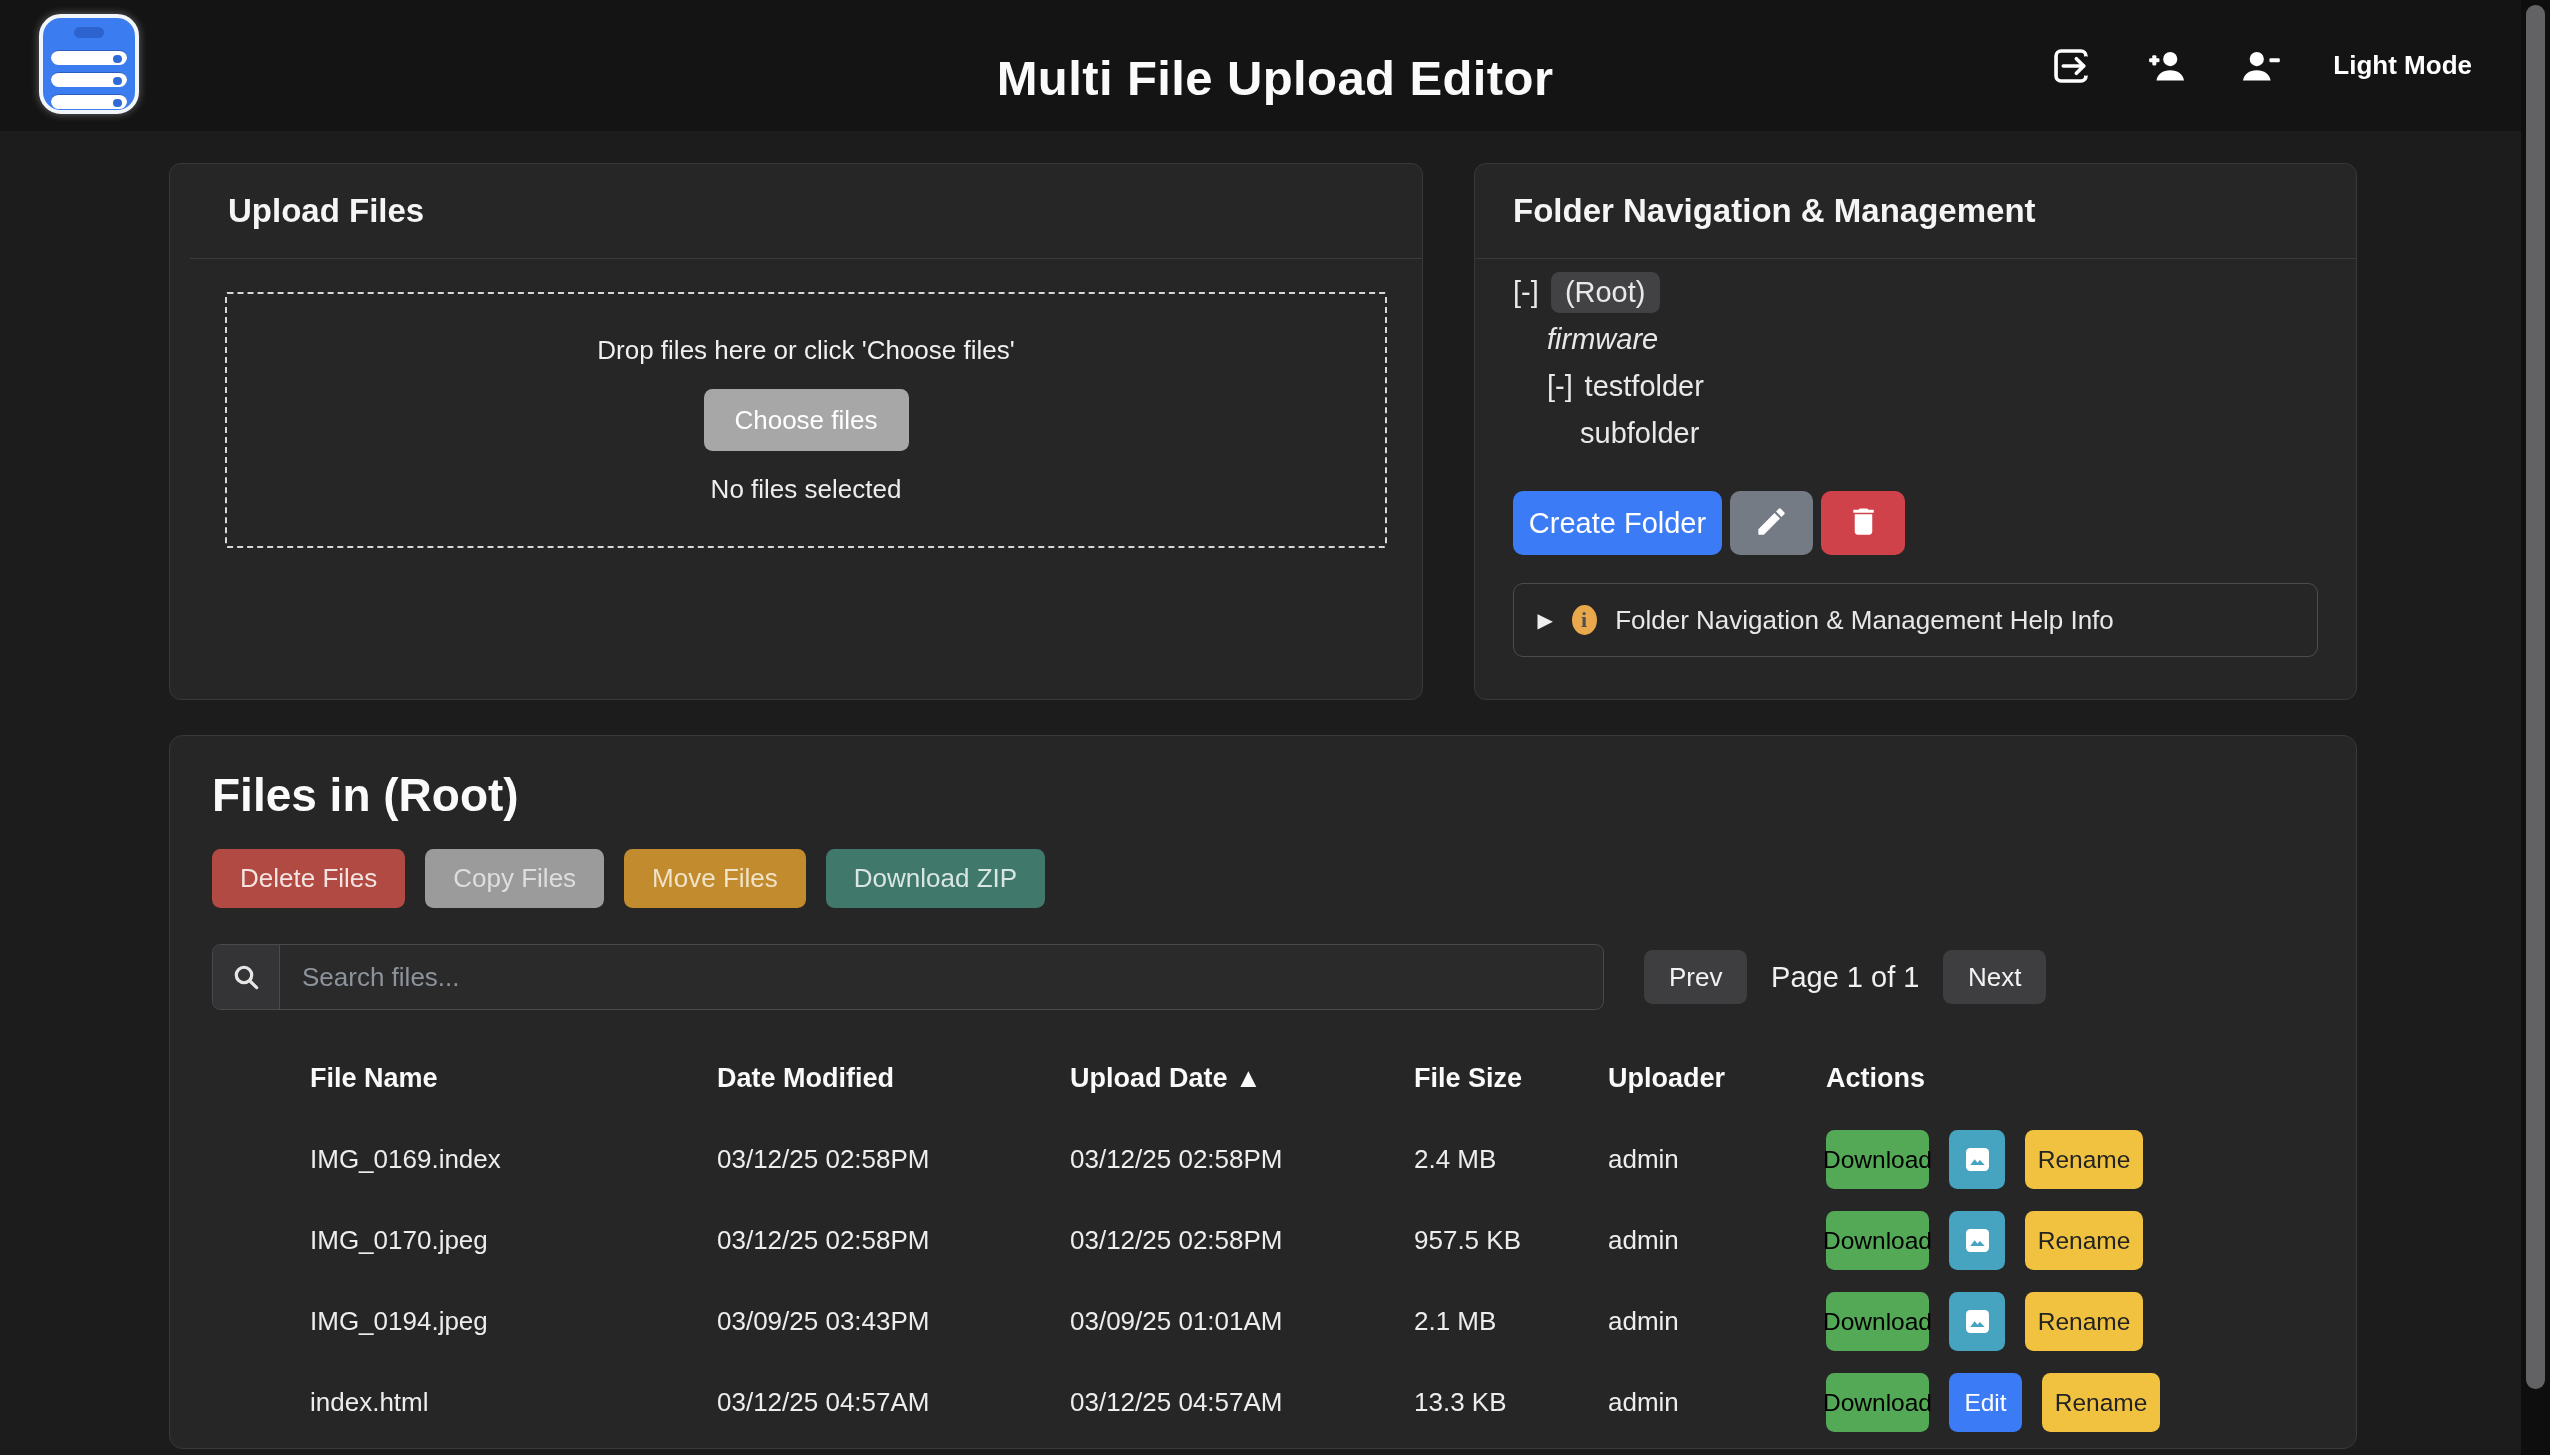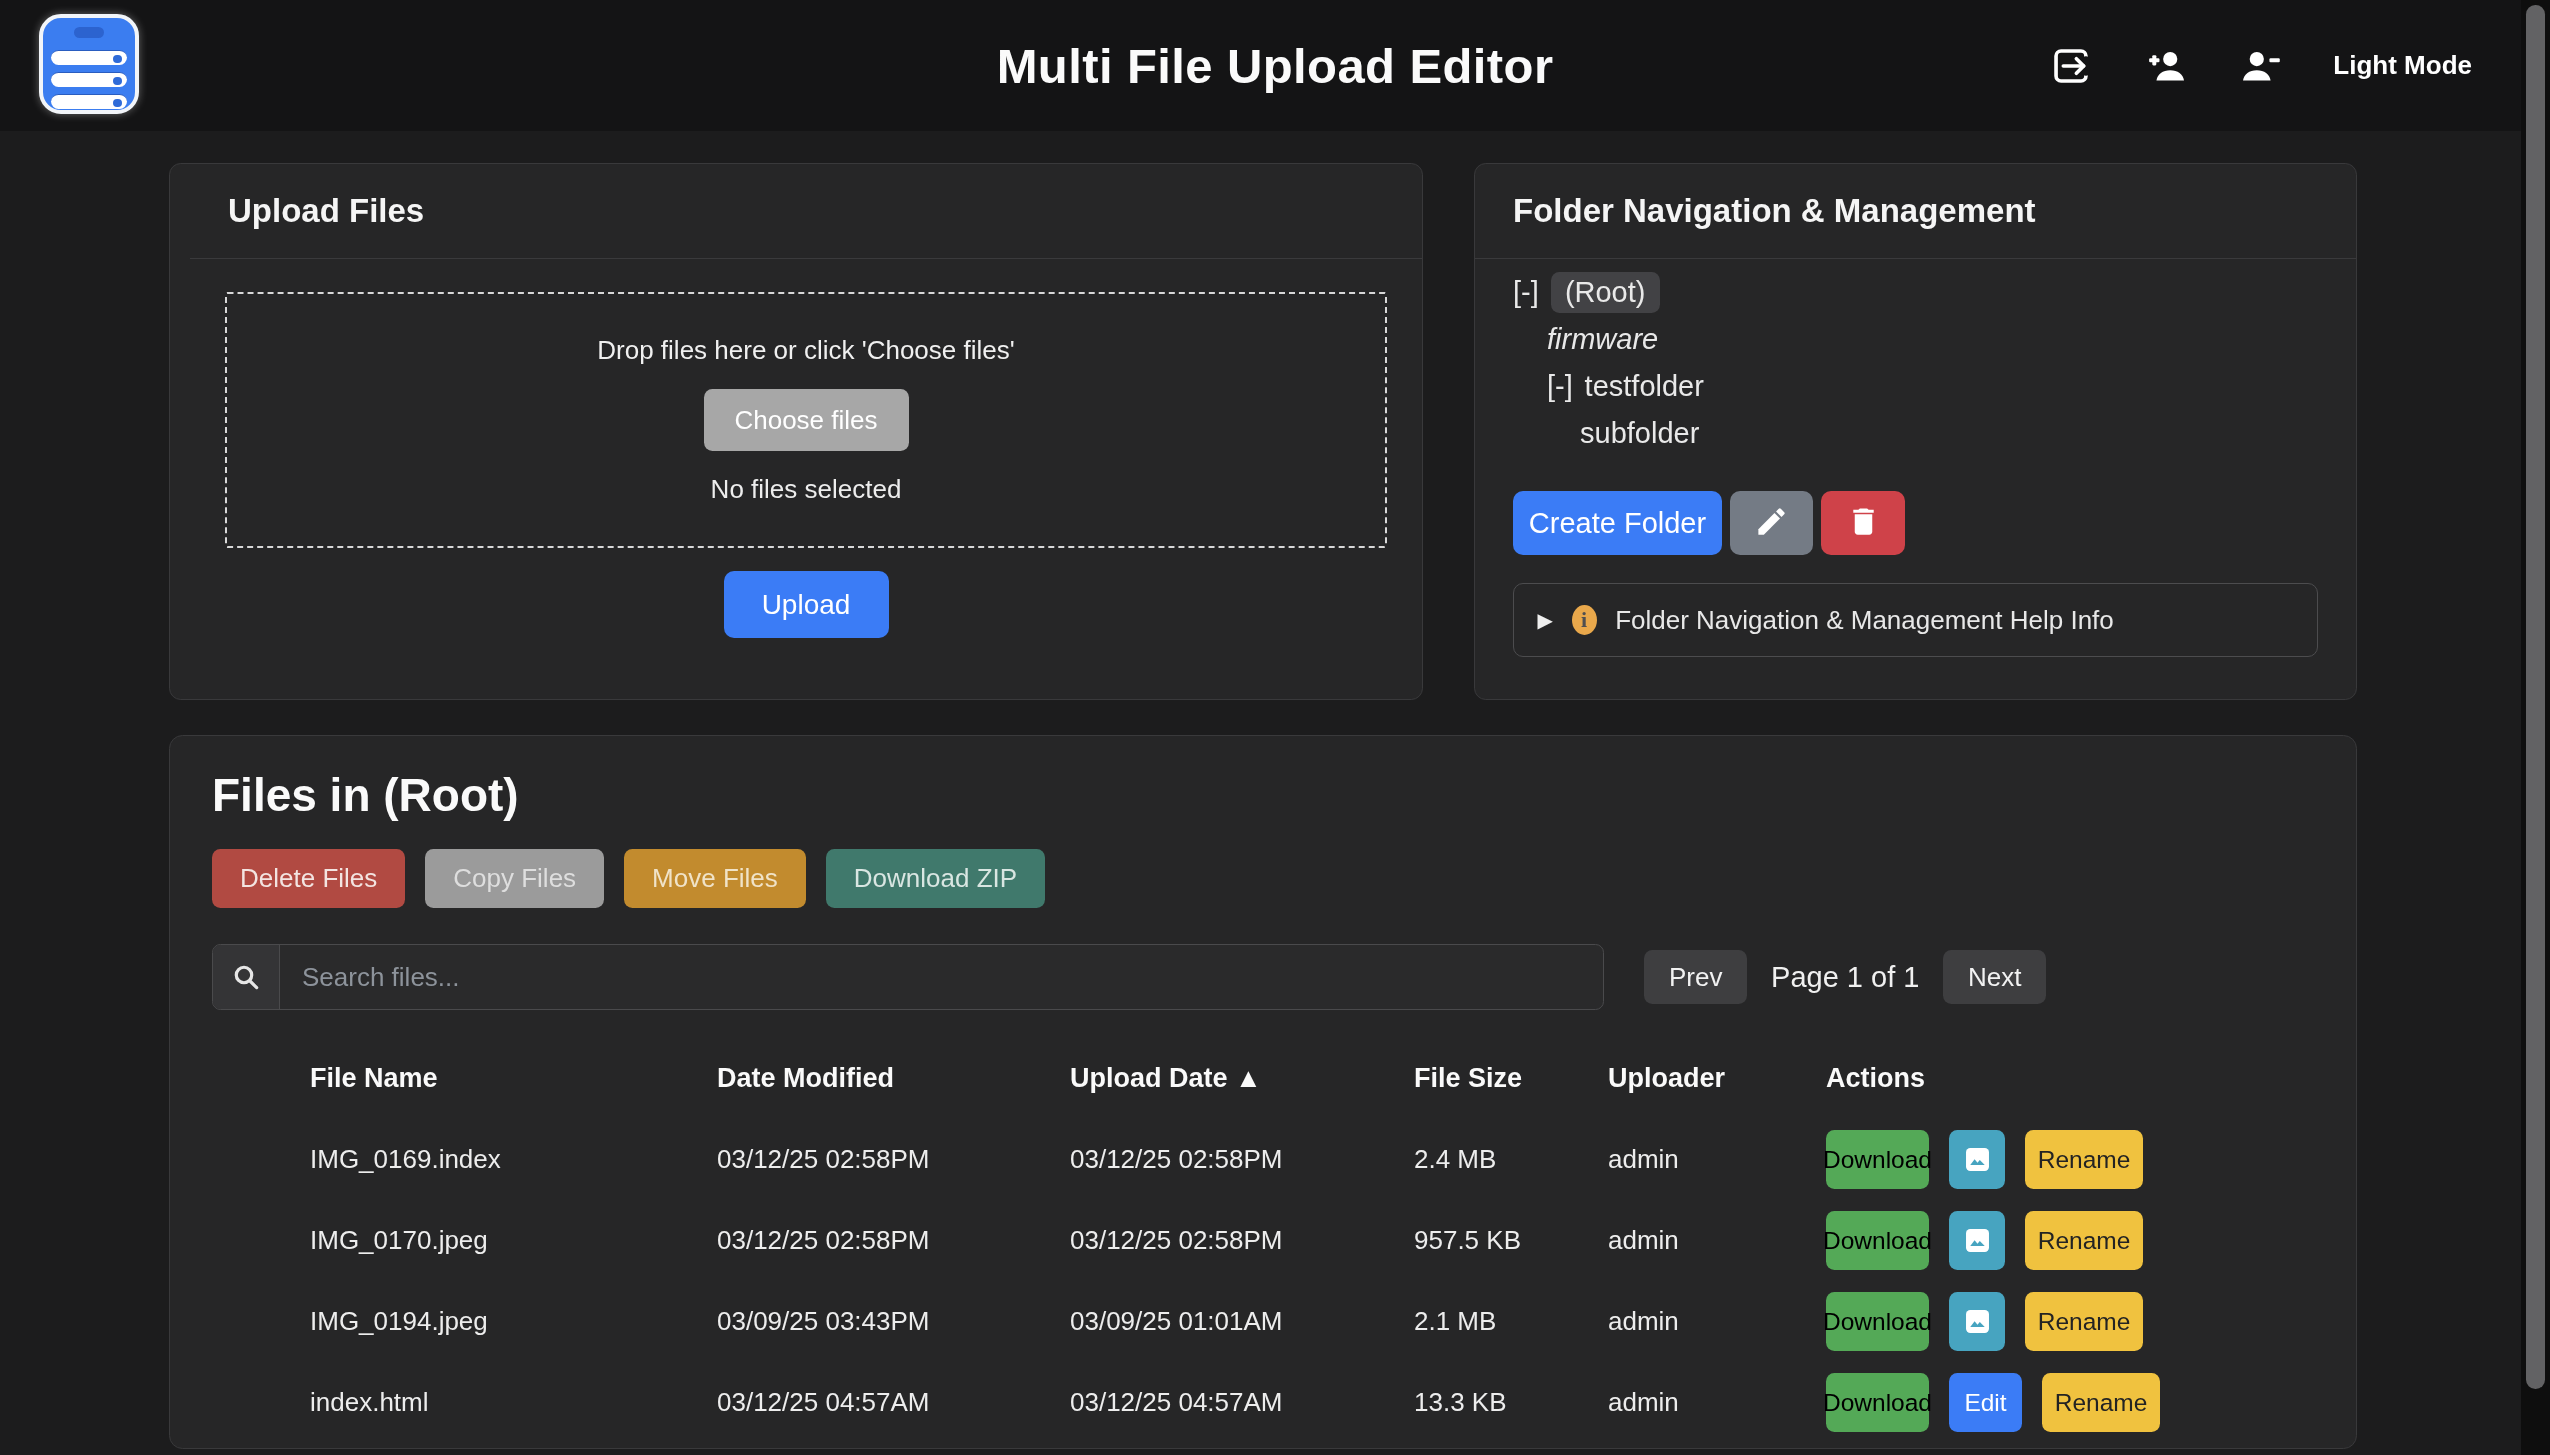--- a/index.html
+++ b/index.html
@@ -8,21 +8,21 @@
   .page { position:relative; width:2550px; height:1455px; background:#1c1c1d; overflow:hidden; }
 
   
   .topbar { position:absolute; left:0; top:0; width:100%; height:131px; background:#141415; }
   .logo { position:absolute; left:39px; top:14.3px; width:100px; height:100px; background:#3b7df0;
           border:4.2px solid #f2f5f9; border-radius:22px; box-shadow:0 0 8.4px rgba(255,255,255,.35); }
   .logo .pill { position:absolute; left:50%; top:8.4px; transform:translateX(-50%); width:30px; height:11.8px; background:#2c63cf; border-radius:6.7px; }
   .logo .bar { position:absolute; left:7.6px; right:7.6px; height:15px; background:#ffffff; border-radius:7.6px; border-top:1.7px solid #2a5dc0; }
   .logo .bar .dot { position:absolute; right:5.9px; top:3.4px; width:8.4px; height:8.4px; background:#2f6bd8; border-radius:50%; }
   .b1{top:32px;} .b2{top:54px;} .b3{top:76px;}
-  .app-title { position:absolute; left:0; right:0; top:0; height:131px; display:flex; align-items:center; justify-content:center;
+  .app-title { position:absolute; left:0; right:0; top:12px; height:131px; display:flex; align-items:center; justify-content:center;
                color:#fafafa; font-size:49px; font-weight:700; letter-spacing:0.4px; }
   .topbar-right { position:absolute; right:78px; top:0; height:131px; display:flex; align-items:center; gap:49px; }
   .tb-icon { width:46px; height:46px; display:flex; align-items:center; justify-content:center; cursor:pointer; }
   .tb-icon svg { width:46px; height:46px; }
   .theme-toggle { color:#ffffff; font-size:26px; font-weight:600; cursor:pointer; }
 
   
   .panel { position:absolute; background:#262627; border:1.7px solid #39393b; border-radius:11.8px; }
   .panel-header { height:95px; display:flex; align-items:center; padding:0 38px; border-bottom:1.7px solid #3a3a3c;
                   color:#f5f5f5; font-size:33px; font-weight:700; }
@@ -149,23 +149,20 @@
     </div>
   </header>
 
   <section class="panel upload-panel">
     <div class="panel-header">Upload Files</div>
     <div class="dropzone">
       <div class="drop-hint">Drop files here or click 'Choose files'</div>
       <button class="choose-btn">Choose files</button>
       <div class="no-files">No files selected</div>
     </div>
-    <div class="upload-btn-row">
-      <button class="upload-btn">Upload</button>
-    </div>
   </section>
 
   <section class="panel folder-panel">
     <div class="panel-header">Folder Navigation &amp; Management</div>
     <div class="folder-body">
       <div class="tree" id="folder-tree">
           <div class="tree-item" style="padding-left: 0px;">
             <span class="tree-toggle">[-]</span>
             <span class="tree-label selected">(Root)</span>
           </div>

